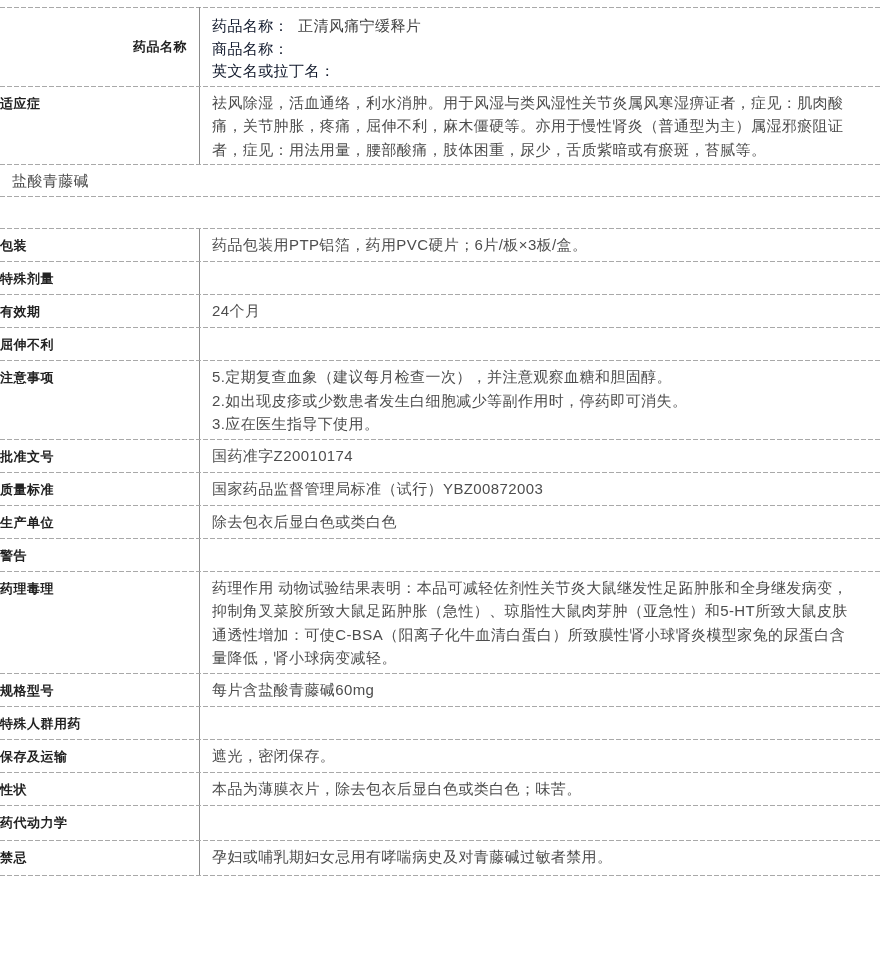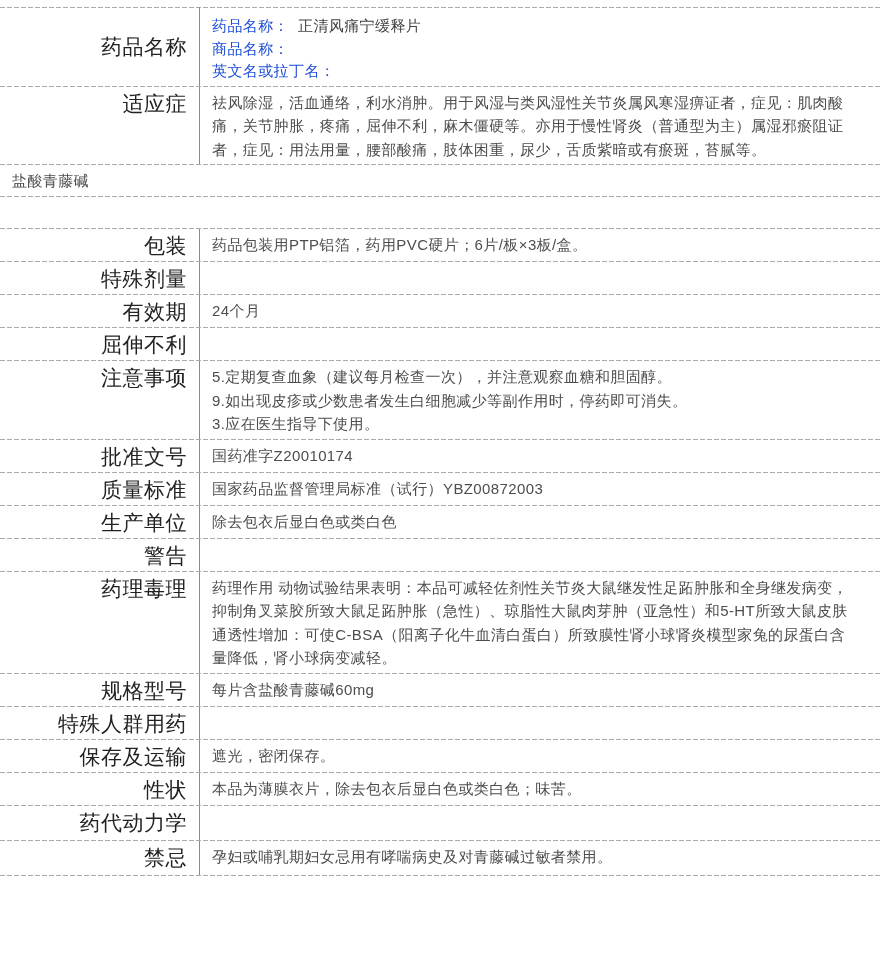--- a/index.html
+++ b/index.html
@@ -38,24 +38,24 @@
     position: absolute;
     left: 0; bottom: 0;
     width: 100%; height: 1px;
     background: repeating-linear-gradient(90deg, #a9a9a9 0 5px, transparent 5px 7px);
   }
   .label-cell {
     flex: 0 0 200px;
     width: 200px;
     box-sizing: border-box;
     border-right: 1px solid #8c8c8c;
-    text-align: right;
+    text-align: left;
     padding: 7px 12px 6px 0;
-    font-size: 21px;
-    font-weight: normal;
+    font-size: 13px;
+    font-weight: bold;
     color: #222222;
     line-height: 20px;
     letter-spacing: 0.5px;
   }
   .content-cell {
     flex: 1 1 auto;
     box-sizing: border-box;
     padding: 4px 24px 4px 12px;
     font-size: 15px;
     color: #4d4d4d;
@@ -74,21 +74,21 @@
     padding-bottom: 0;
   }
   .row-name .content-cell {
     padding-top: 8px;
   }
   .field-line {
     line-height: 22.5px;
     white-space: nowrap;
   }
   .field-name {
-    color: #1d4ed8;
+    color: #0f172a;
   }
   .field-value {
     color: #3f3f3f;
     margin-left: 9px;
     text-align: right;
   }
   .note-line {
     line-height: 23.5px;
   }
   .row-last-sm {
@@ -144,21 +144,21 @@
   </div>
 
   <div class="row">
     <div class="label-cell">屈伸不利</div>
   </div>
 
   <div class="row">
     <div class="label-cell">注意事项</div>
     <div class="content-cell">
       <div class="note-line">5.定期复查血象（建议每月检查一次），并注意观察血糖和胆固醇。</div>
-      <div class="note-line">9.如出现皮疹或少数患者发生白细胞减少等副作用时，停药即可消失。</div>
+      <div class="note-line">2.如出现皮疹或少数患者发生白细胞减少等副作用时，停药即可消失。</div>
       <div class="note-line">3.应在医生指导下使用。</div>
     </div>
   </div>
 
   <div class="row">
     <div class="label-cell">批准文号</div>
     <div class="content-cell">国药准字Z20010174</div>
   </div>
 
   <div class="row">

